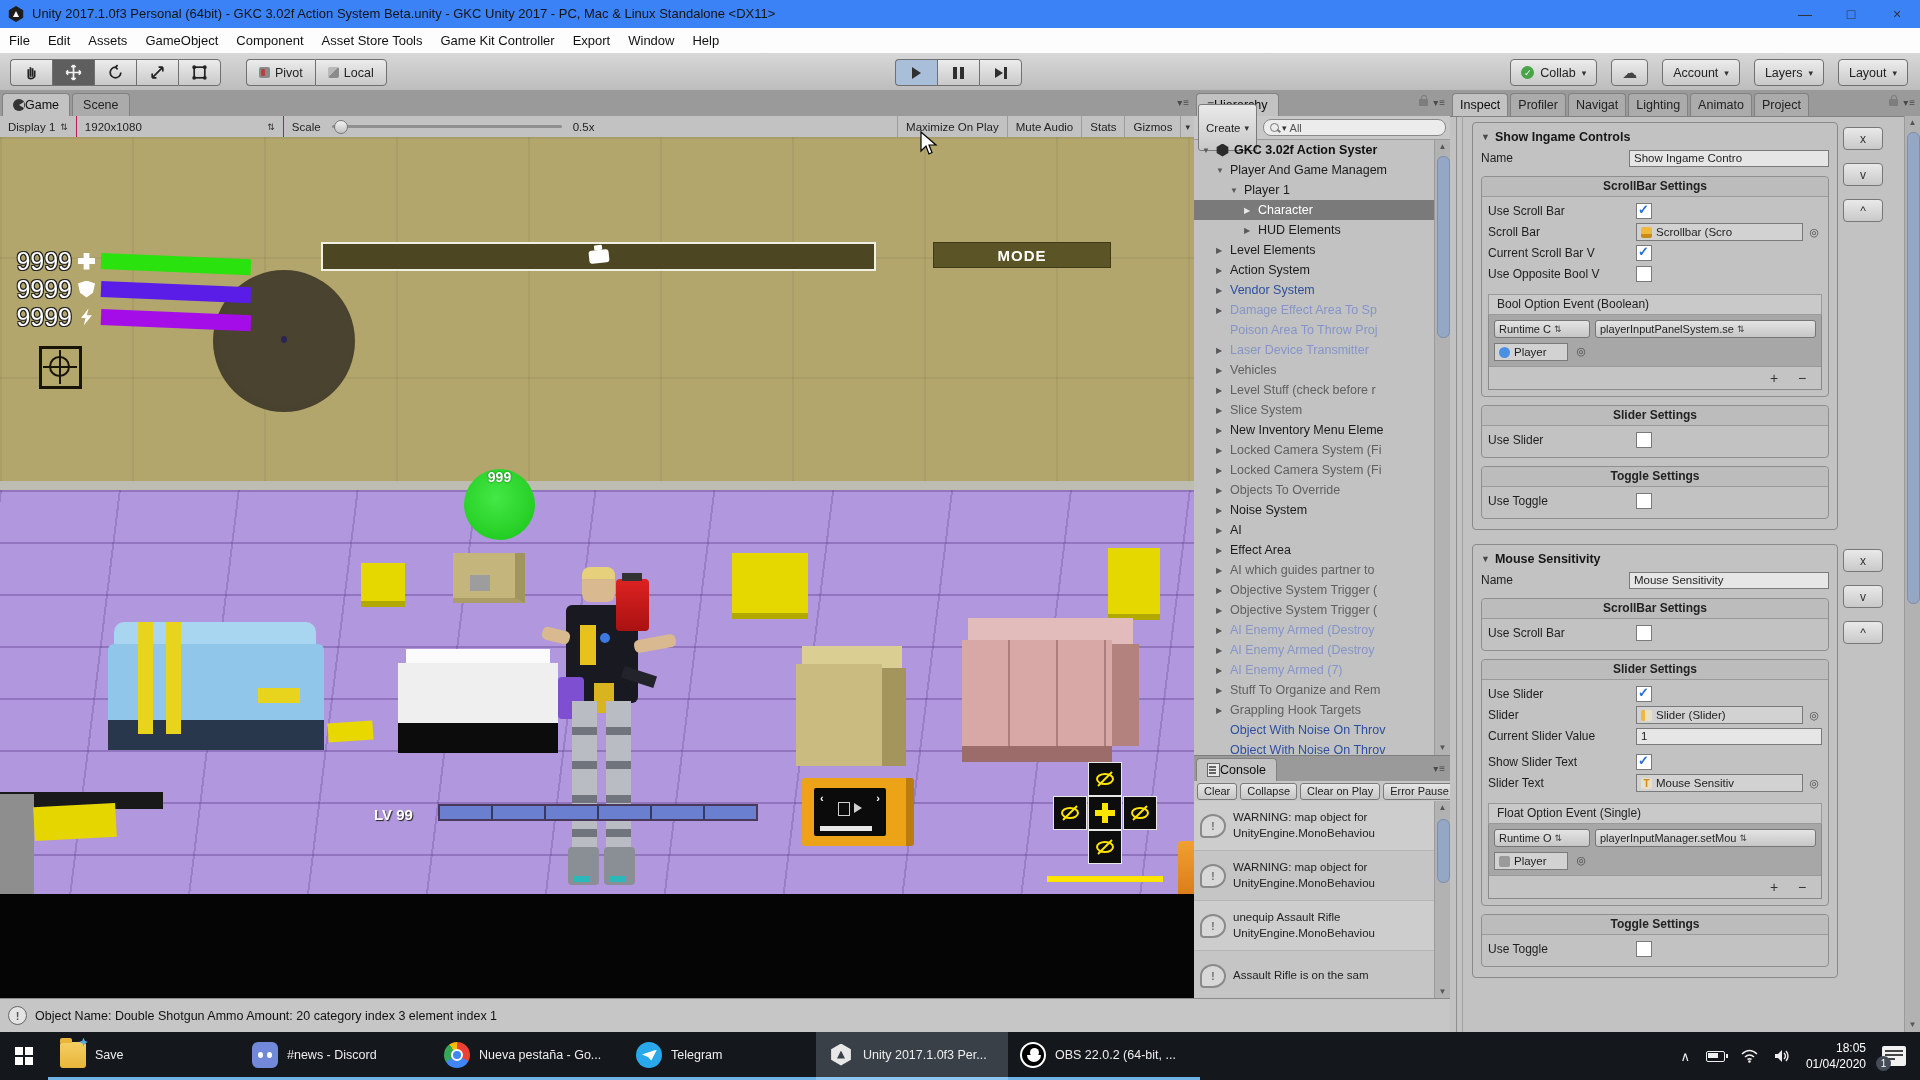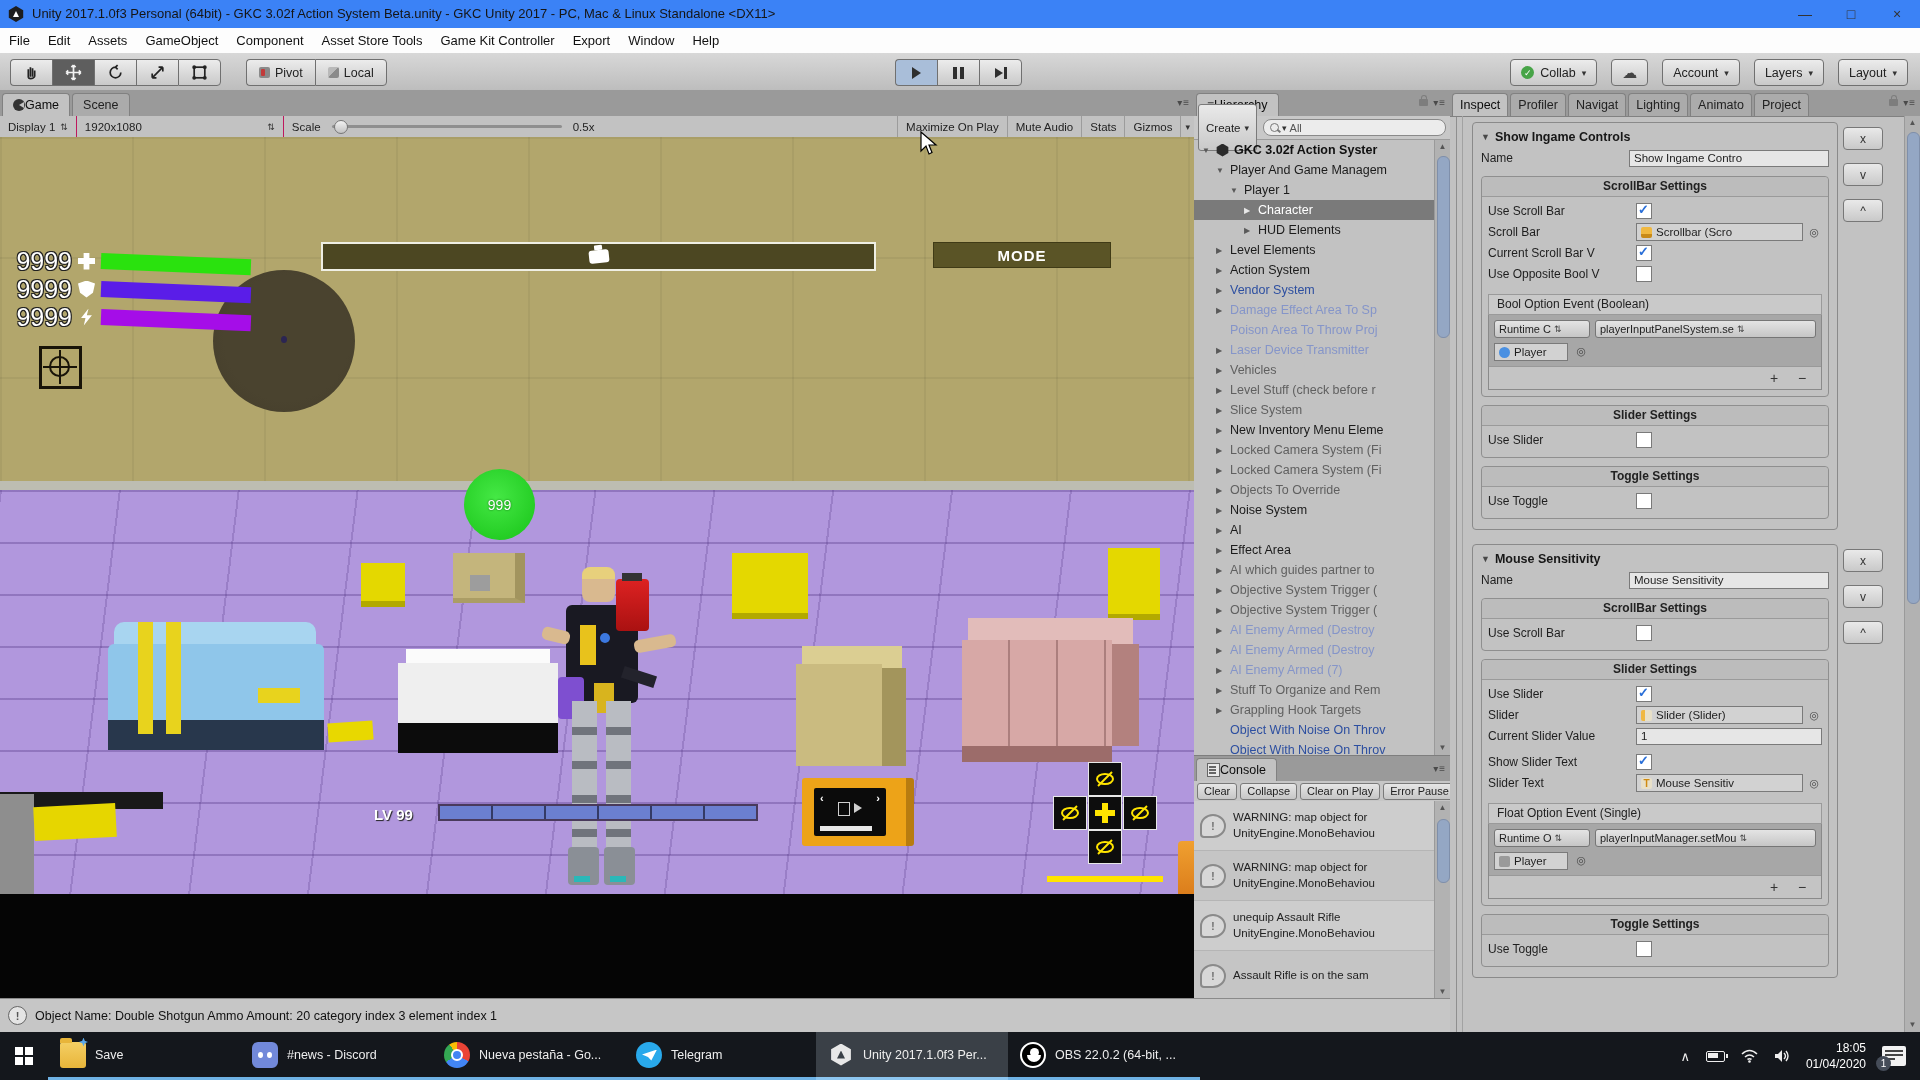--- a/index.html
+++ b/index.html
@@ -82,21 +82,21 @@
     text-shadow:-1px -1px 0 #222,1px -1px 0 #222,-1px 1px 0 #222,1px 1px 0 #222}
   .hud-ic{width:17px;height:17px;position:relative;flex:none}
   .health-cross-icon{background:#fff;clip-path:polygon(33% 0,67% 0,67% 33%,100% 33%,100% 67%,67% 67%,67% 100%,33% 100%,33% 67%,0 67%,0 33%,33% 33%)}
   .shield-icon{background:#fff;clip-path:polygon(50% 0,100% 18%,88% 72%,50% 100%,12% 72%,0 18%)}
   .energy-bolt-icon{background:#fff;clip-path:polygon(62% 0,18% 56%,44% 56%,34% 100%,82% 40%,52% 40%)}
   .hud-bar{width:150px;height:16px;transform:rotate(2.4deg);transform-origin:left center}
   #crosshair{left:39px;top:209px;width:43px;height:43px;background:#b3a76b;border:3px solid #181408;box-sizing:border-box}
   #crosshair .ring{position:absolute;left:7px;top:7px;width:21px;height:21px;border:2px solid #181408;border-radius:50%;box-sizing:border-box}
   #crosshair .vline{position:absolute;left:17px;top:1px;width:2px;height:34px;background:#181408}
   #crosshair .hline{position:absolute;left:1px;top:17px;width:34px;height:2px;background:#181408}
-  #pickup-circle{left:464px;top:332px;width:71px;height:71px;border-radius:50%;background:radial-gradient(circle at 45% 40%,#45e845,#17c317);display:flex;align-items:center;justify-content:center;color:#fff;font-weight:normal;font-size:14px;text-shadow:0 0 2px #0a5a0a}
+  #pickup-circle{left:464px;top:332px;width:71px;height:71px;border-radius:50%;background:radial-gradient(circle at 45% 40%,#45e845,#17c317);display:flex;align-items:flex-start;justify-content:center;color:#fff;font-weight:bold;font-size:14px;text-shadow:0 0 2px #0a5a0a}
   
   #blue-box{left:108px;top:485px;width:216px;height:142px}
   #blue-box .lid{position:absolute;left:6px;top:0;width:202px;height:28px;background:#a8d5f0;border-radius:10px 10px 0 0}
   #blue-box .body{position:absolute;left:0;top:22px;width:216px;height:78px;background:#8fc6ea;border-radius:6px 6px 0 0}
   #blue-box .base{position:absolute;left:0;top:98px;width:216px;height:30px;background:#28374c}
   #blue-box .strap{position:absolute;top:0;width:15px;height:112px;background:#e8d31d}
   #blue-box .s1{left:30px}#blue-box .s2{left:58px}
   #blue-box .tag{position:absolute;left:150px;top:66px;width:42px;height:15px;background:#e8d31d}
   #yellow-chip{left:328px;top:585px;width:45px;height:19px;background:#e8d800;transform:rotate(-4deg)}
   #white-box{left:398px;top:512px;width:160px;height:110px}

